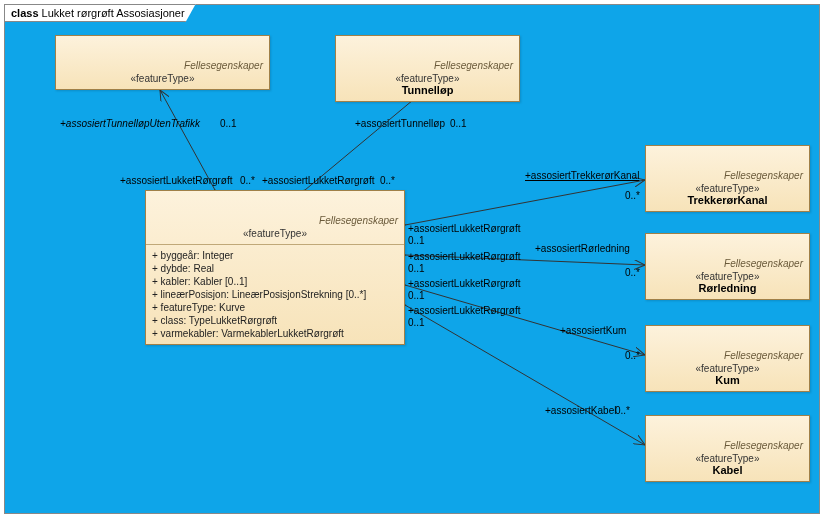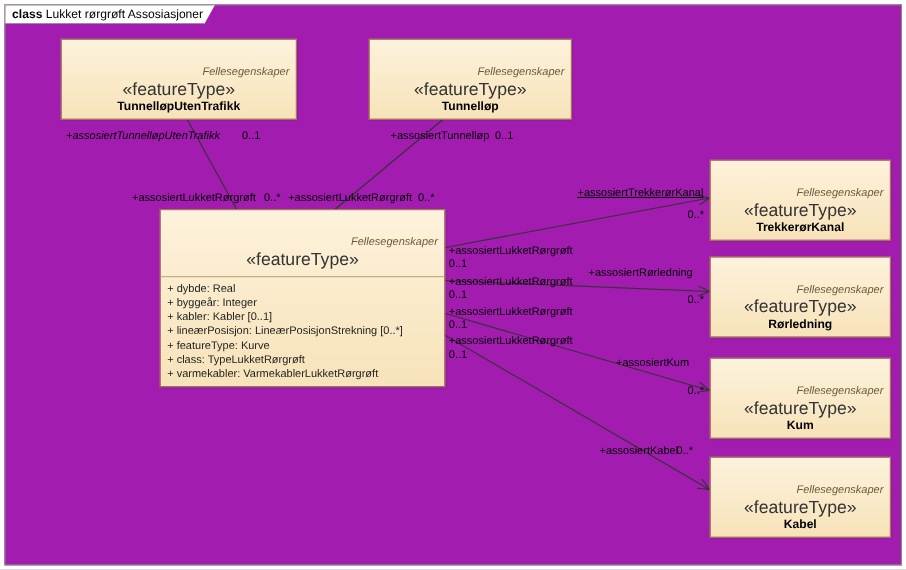--- a/index.html
+++ b/index.html
@@ -10,21 +10,21 @@
     width: 824px;
     height: 518px;
     position: relative;
     overflow: hidden;
   }
   .frame {
     position: absolute;
     left: 4px; top: 4px;
     width: 816px; height: 510px;
     border: 1px solid #888;
-    background: #a21caf;
+    background: #0ea5e9;
   }
   .frame-tab {
     position: absolute;
     left: -1px; top: -1px;
     border: 1px solid #888;
     background: #fff;
     padding: 2px 10px 2px 6px;
     font-size: 11px;
     clip-path: polygon(0 0, 100% 0, calc(100% - 10px) 100%, 0 100%);
   }
@@ -43,21 +43,21 @@
   }
   .class-head.noborder { border-bottom: none; }
   .class-group {
     font-style: italic;
     color: #6a5a3a;
     text-align: right;
     font-size: 10px;
     margin-bottom: 2px;
   }
   .class-stereo {
-    font-size: 16px;
+    font-size: 10px;
     color: #333;
   }
   .class-name {
     font-weight: bold;
     font-size: 11px;
     color: #000;
   }
   .attr-list {
     padding: 4px 6px;
     font-size: 10px;
@@ -104,40 +104,39 @@
 
     <line x1="400" y1="280" x2="640" y2="350" stroke="#333" marker-end="url(#arrow)" marker-start="url(#arrow)"></line>
 
     <line x1="400" y1="300" x2="640" y2="440" stroke="#333" marker-end="url(#arrow)" marker-start="url(#arrow)"></line>
   </svg>
 
   <div class="class-box" style="left:50px; top:30px; width:215px;">
     <div class="class-head noborder">
       <div class="class-group">Fellesegenskaper</div>
       <div class="class-stereo">«featureType»</div>
-      <div class="class-name">TunnelløpUtenTrafikk</div>
     </div>
   </div>
 
   <div class="class-box" style="left:330px; top:30px; width:185px;">
     <div class="class-head noborder">
       <div class="class-group">Fellesegenskaper</div>
       <div class="class-stereo">«featureType»</div>
       <div class="class-name">Tunnelløp</div>
     </div>
   </div>
 
   <div class="class-box" style="left:140px; top:185px; width:260px;">
     <div class="class-head">
       <div class="class-group">Fellesegenskaper</div>
       <div class="class-stereo">«featureType»</div>
     </div>
     <div class="attr-list">
+      <div>+   byggeår: Integer</div>
       <div>+   dybde: Real</div>
-      <div>+   byggeår: Integer</div>
       <div>+   kabler: Kabler [0..1]</div>
       <div>+   lineærPosisjon: LineærPosisjonStrekning [0..*]</div>
       <div>+   featureType: Kurve</div>
       <div>+   class: TypeLukketRørgrøft</div>
       <div>+   varmekabler: VarmekablerLukketRørgrøft</div>
     </div>
   </div>
 
   <div class="class-box" style="left:640px; top:140px; width:165px;">
     <div class="class-head noborder">

